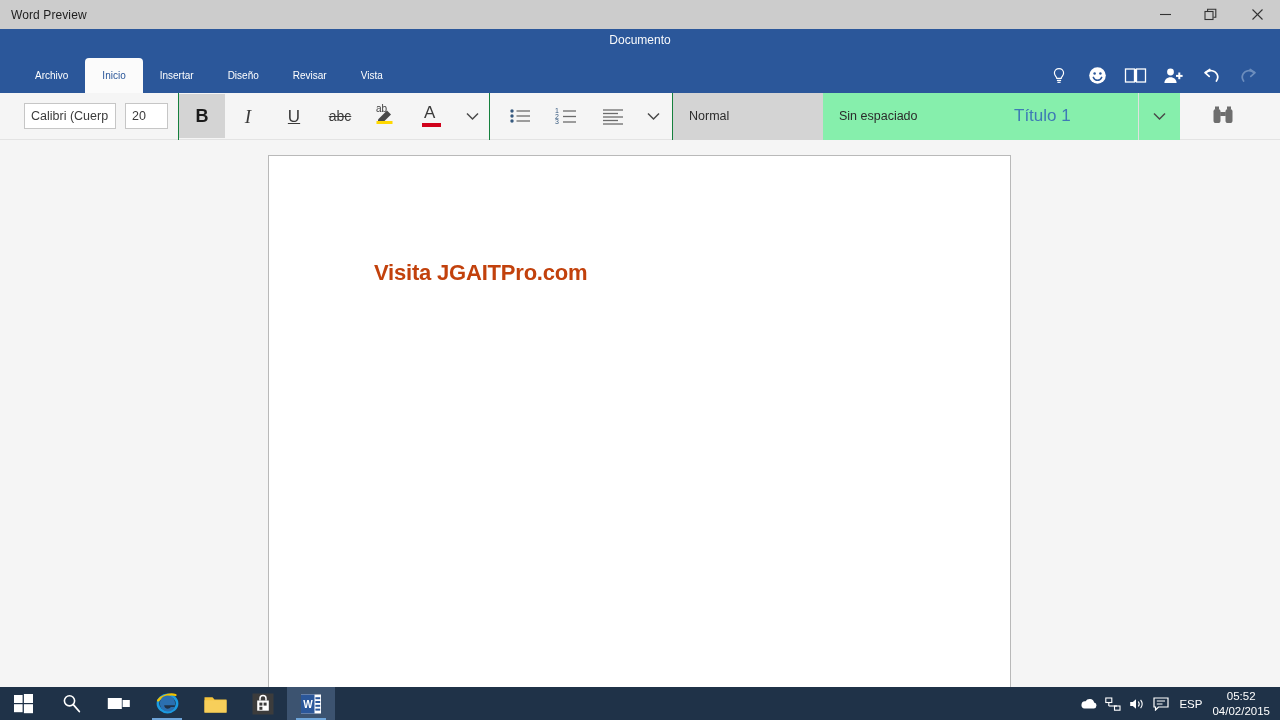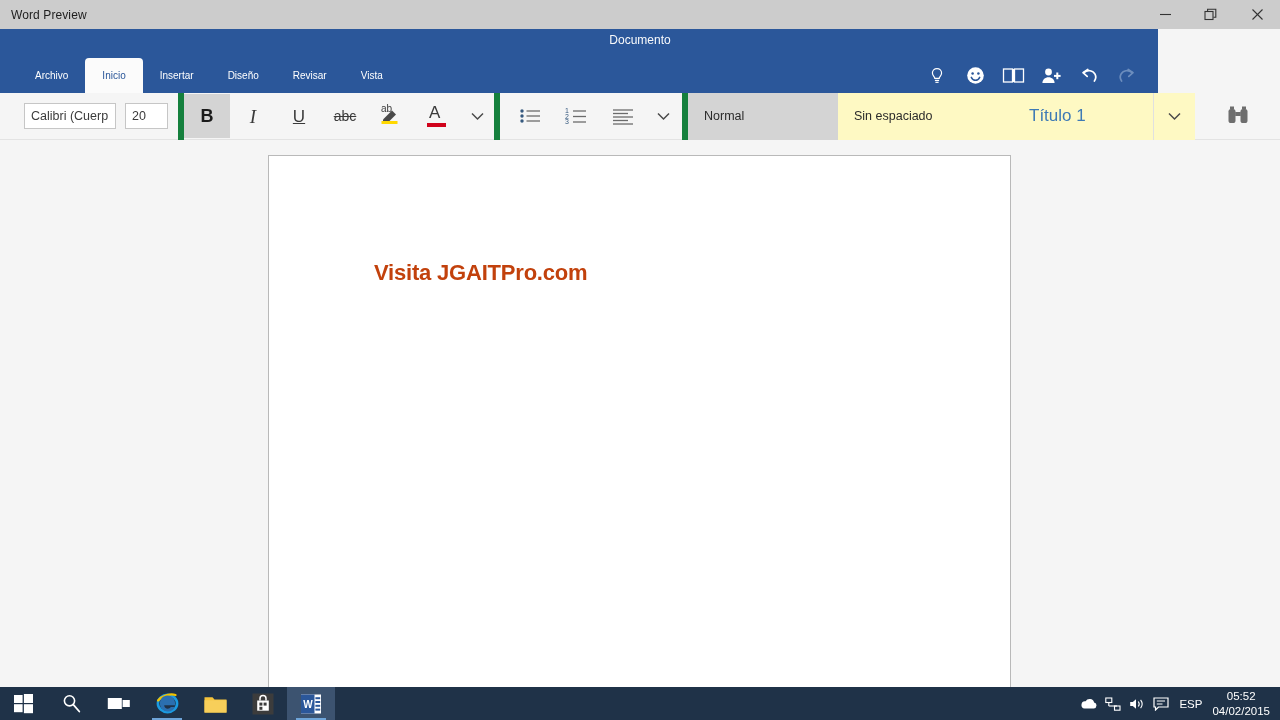--- a/index.html
+++ b/index.html
@@ -25,21 +25,21 @@
     display: flex; align-items: stretch;
   }
   .win-btn {
     width: 46px; height: 29px;
     display: flex; align-items: center; justify-content: center;
   }
   .win-btn svg { display: block; }
 
   
   .ribbon-top {
-    position: absolute; left: 0; top: 29px; width: 1158px; height: 64px;
+    position: absolute; left: 0; top: 29px; width: 1280px; height: 64px;
     background: #2b579a;
   }
   .doc-title {
     position: absolute; left: 0; top: 4px; width: 1280px;
     text-align: center; font-size: 12px; color: #ffffff; opacity: .97;
   }
   .tabs {
     position: absolute; left: 18px; top: 29px;
     display: flex; align-items: flex-end; height: 35px;
   }
@@ -66,21 +66,21 @@
 
   
   .ribbon {
     position: absolute; left: 0; top: 93px; width: 1280px; height: 47px;
     background: #f5f5f5;
     border-bottom: 1px solid #e3e3e3;
     display: flex; align-items: center;
   }
   .rgroup {
     height: 47px; display: flex; align-items: center;
-    border-right: 6px solid #15803d;
+    border-right: 1px solid #15803d;
     padding: 0 6px;
   }
   .rgroup.noborder { border-right: none; }
 
   .combo {
     height: 26px; background: #ffffff; border: 1px solid #c6c6c6;
     display: flex; align-items: center;
     font-size: 12.5px; color: #3b3b3b;
     padding: 0 6px; overflow: hidden; white-space: nowrap;
   }
@@ -96,21 +96,21 @@
   .rbtn .glyph { font-size: 17px; color: #3a3a3a; line-height: 1; }
   .rbtn .glyph.bold { font-weight: bold; font-size: 18px; color:#1a1a1a; }
   .rbtn .glyph.ital { font-style: italic; font-family:"Liberation Serif",serif; font-size: 19px; }
   .rbtn .glyph.und  { text-decoration: underline; font-size: 17px; }
   .rbtn .glyph.strike { text-decoration: line-through; font-size: 14px; }
   .rbtn svg { display:block; }
   .chev { width: 34px; height: 44px; display:flex; align-items:center; justify-content:center; }
 
   .style-gallery {
     display: flex; align-items: stretch; height: 47px;
-    background: #fef9c3;
+    background: #86efac;
   }
   .style-item {
     display: flex; align-items: center; justify-content: flex-start;
     font-size: 12.5px; color: #2b2b2b; padding: 0 16px;
     white-space: nowrap;
   }
   .style-item.selected { background: #d4d4d4; }
   .style-item.heading { color: #3e7ab5; font-size: 17px; }
   .style-chev {
     width: 42px; display:flex; align-items:center; justify-content:center;

